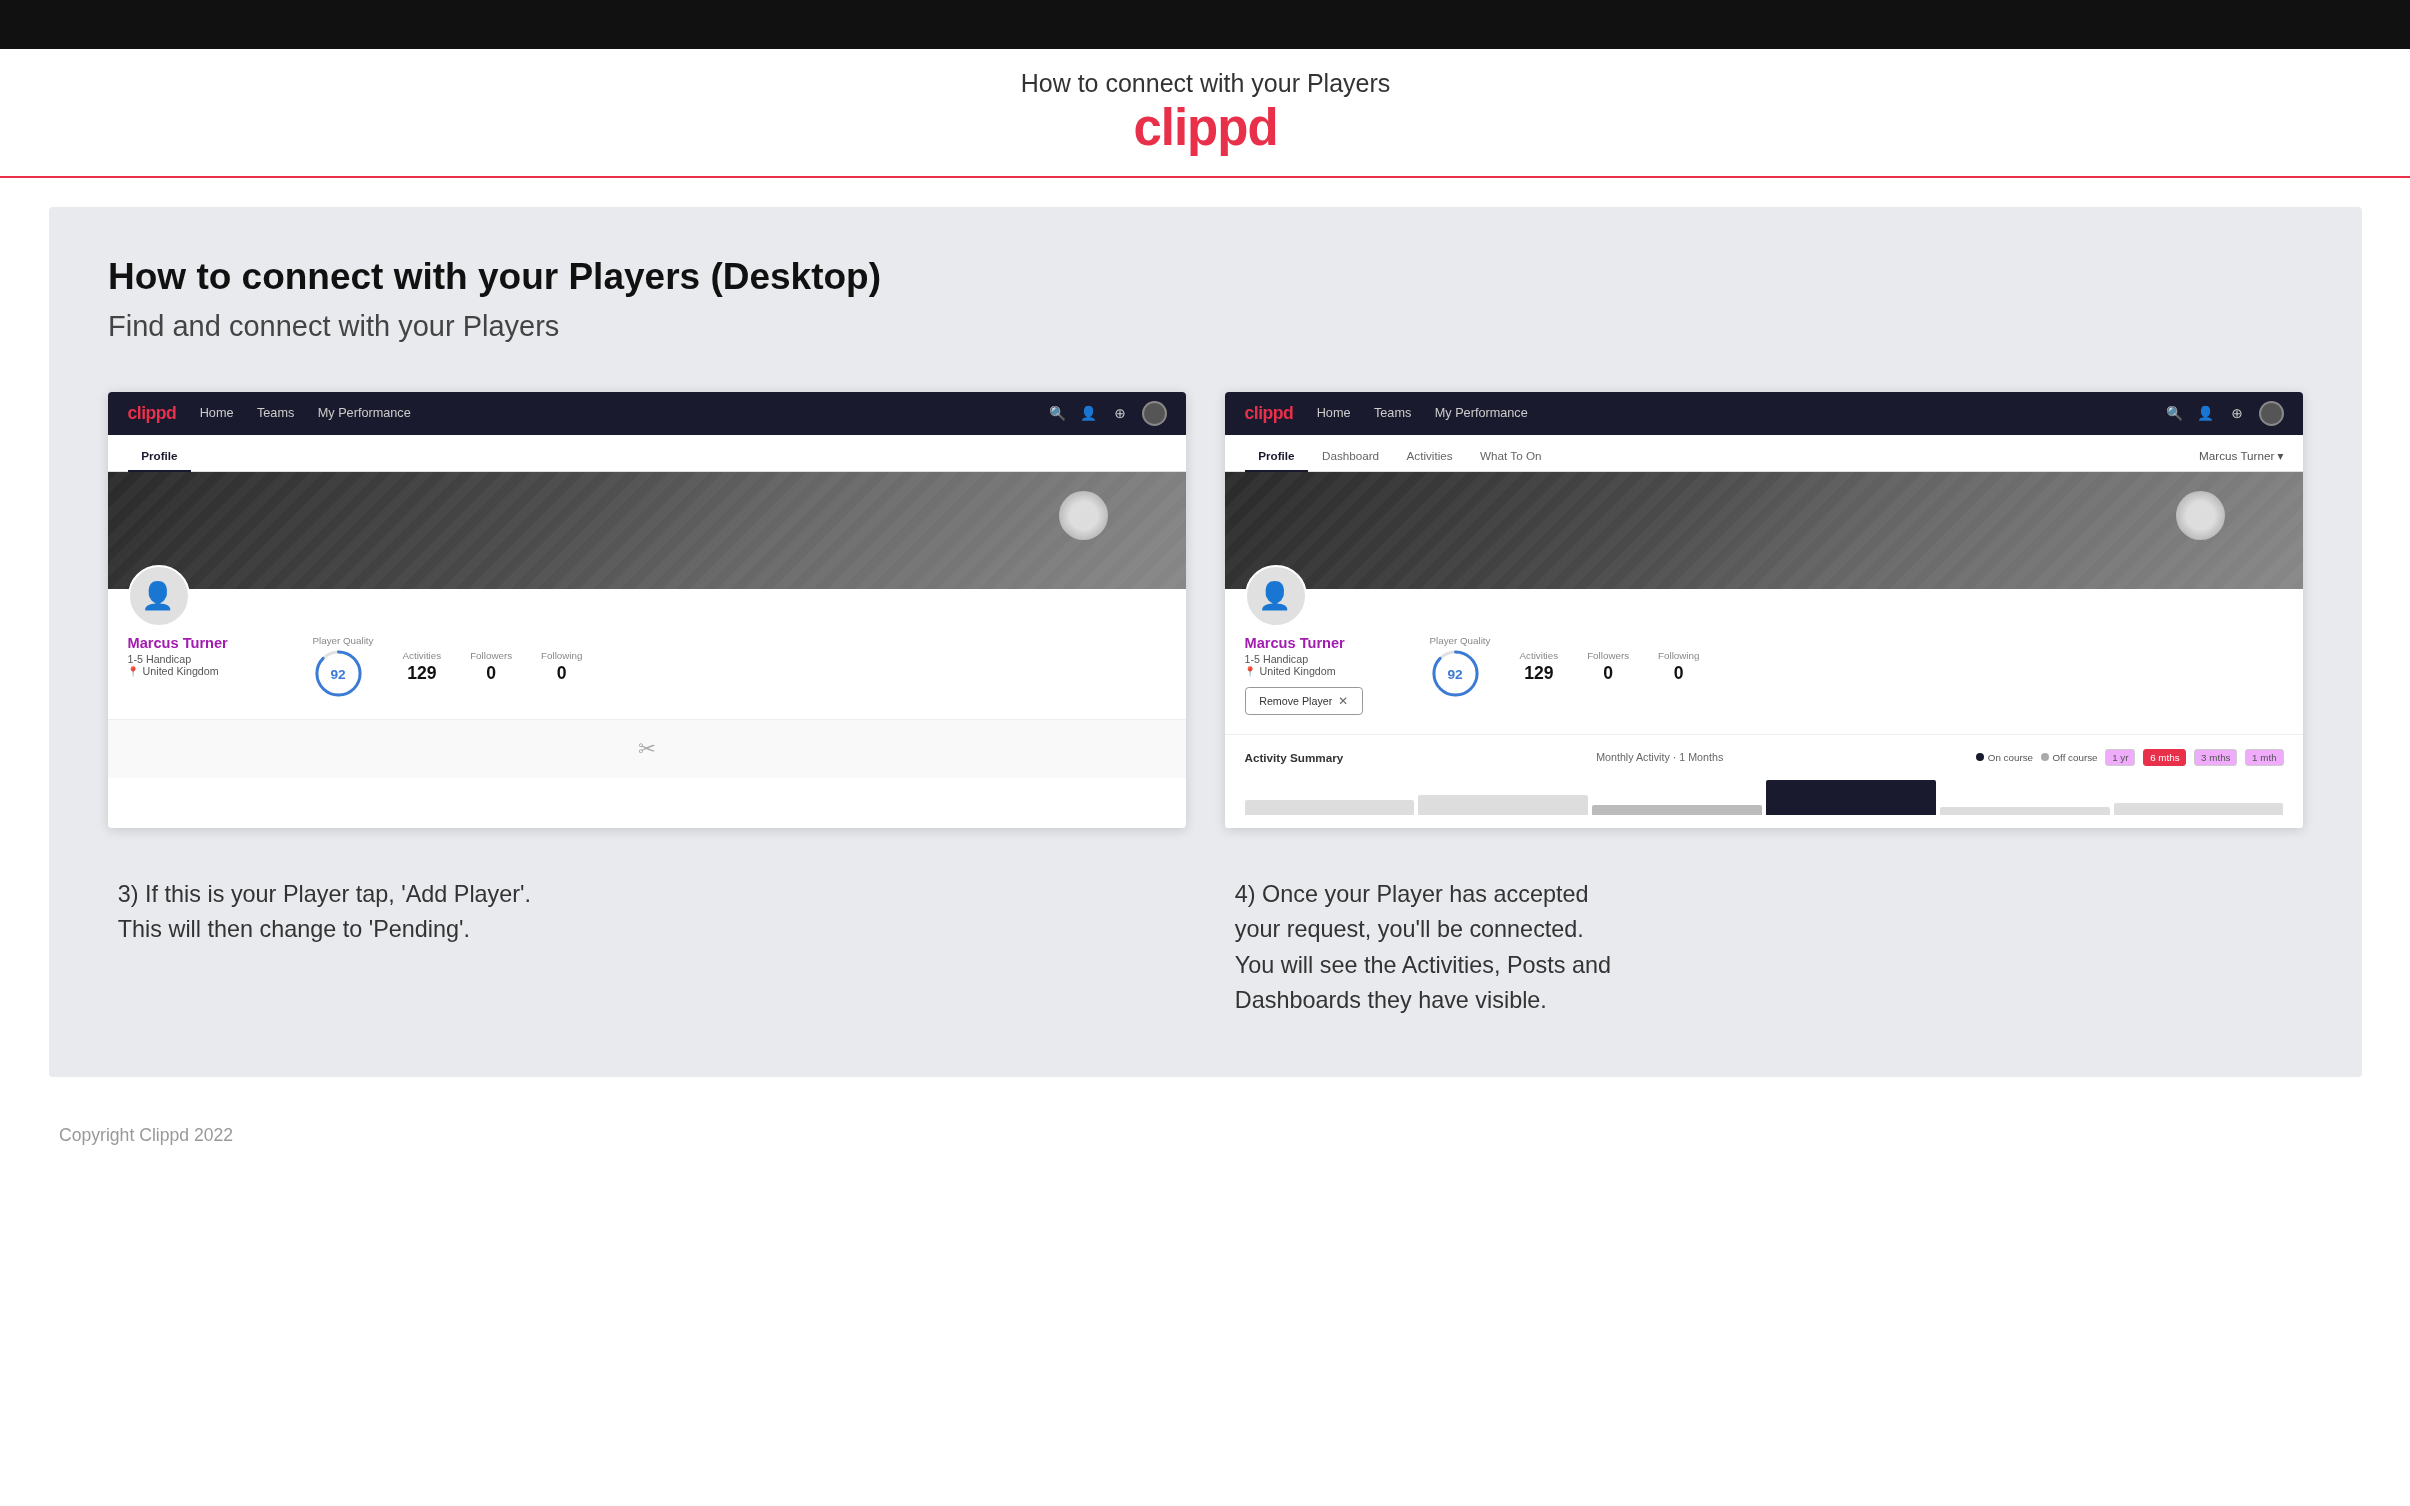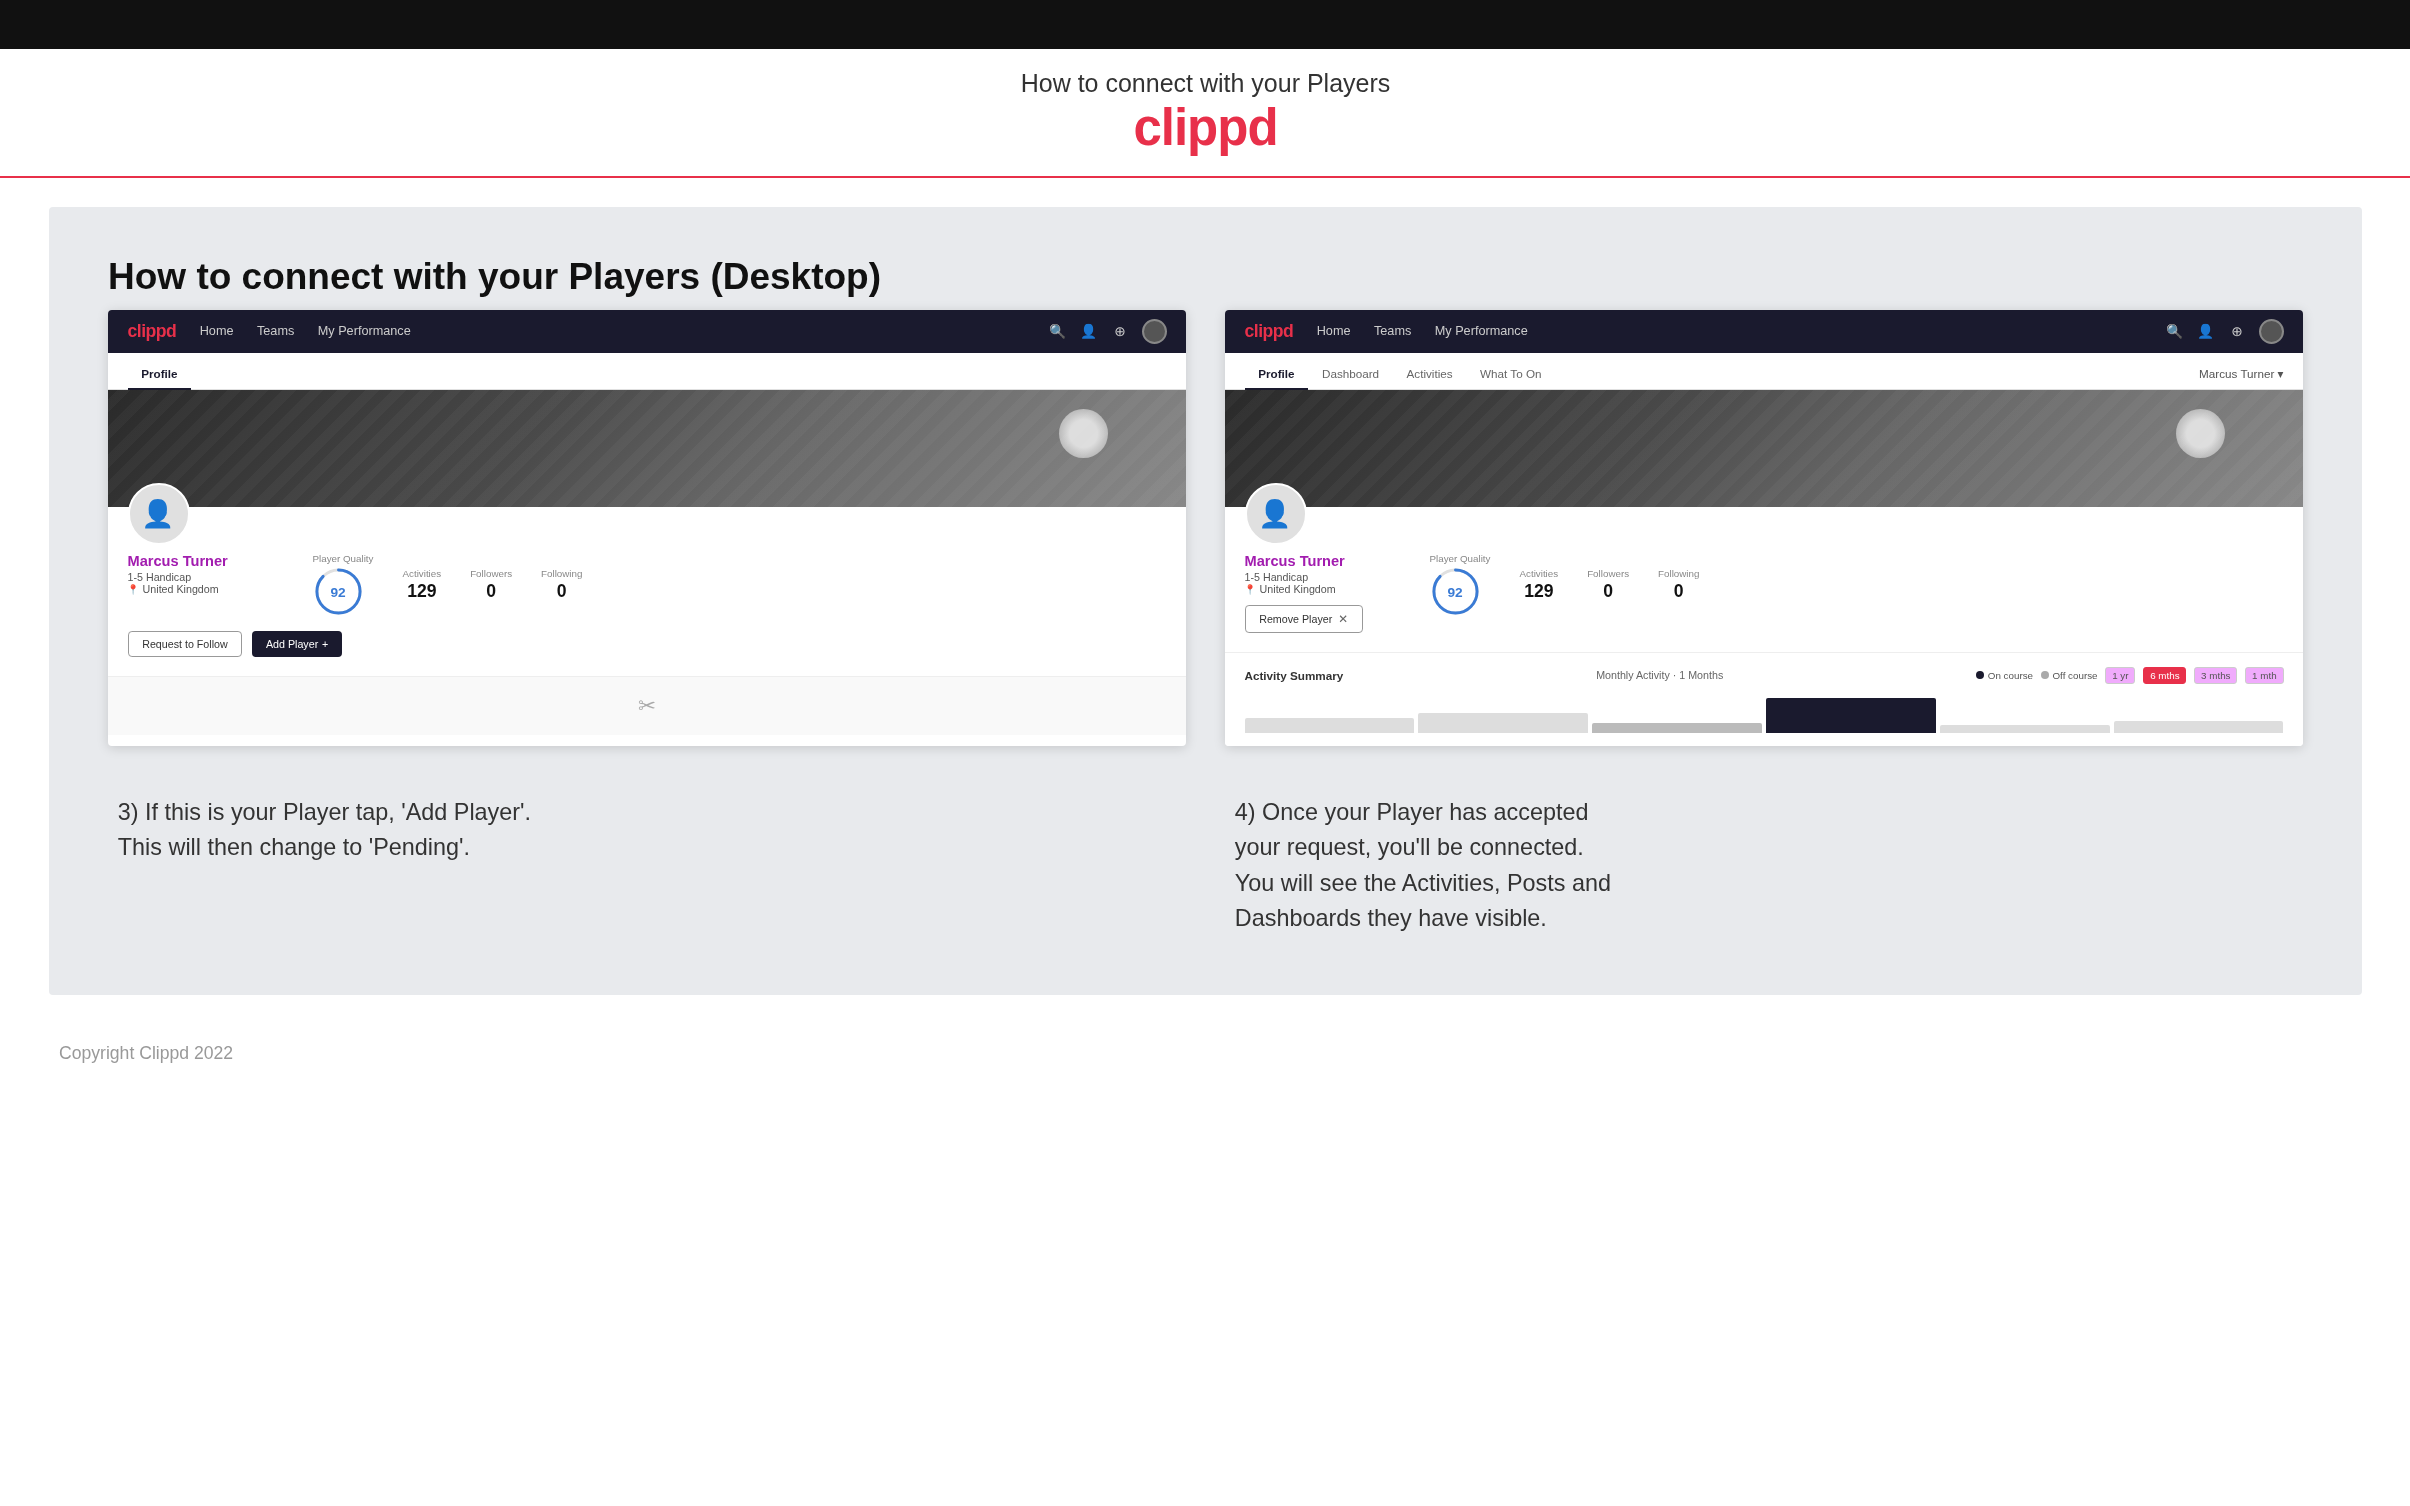--- a/index.html
+++ b/index.html
@@ -412,20 +412,21 @@
 
 <div class="top-bar"></div>
 
 <div class="header">
   <span class="header-title">How to connect with your Players</span>
   <span class="clippd-logo">clippd</span>
 </div>
 
 <div class="main-content">
   <div class="page-title">How to connect with your Players (Desktop)</div>
+  <div class="page-subtitle">Find and connect with your Players</div>
 
   <div class="screenshots-row">
 
     <div class="screenshot-container">
 
       <div class="app-navbar">
         <span class="app-logo">clippd</span>
         <span class="app-nav-link">Home</span>
         <span class="app-nav-link">Teams</span>
         <span class="app-nav-link">My Performance</span>
@@ -474,27 +475,20 @@
             <div class="stat-group">
               <div class="stat-label">Followers</div>
               <div class="stat-value">0</div>
             </div>
             <div class="stat-group">
               <div class="stat-label">Following</div>
               <div class="stat-value">0</div>
             </div>
           </div>
         </div>
-        <div class="action-buttons">
-          <button class="btn-follow">Request to Follow</button>
-          <button class="btn-add">
-            <span>Add Player</span>
-            <span>+</span>
-          </button>
-        </div>
       </div>
 
       <div class="screenshot-bottom">
         <span class="scissors-icon">✂</span>
       </div>
     </div>
 
     <div class="screenshot-container">
 
       <div class="app-navbar">

